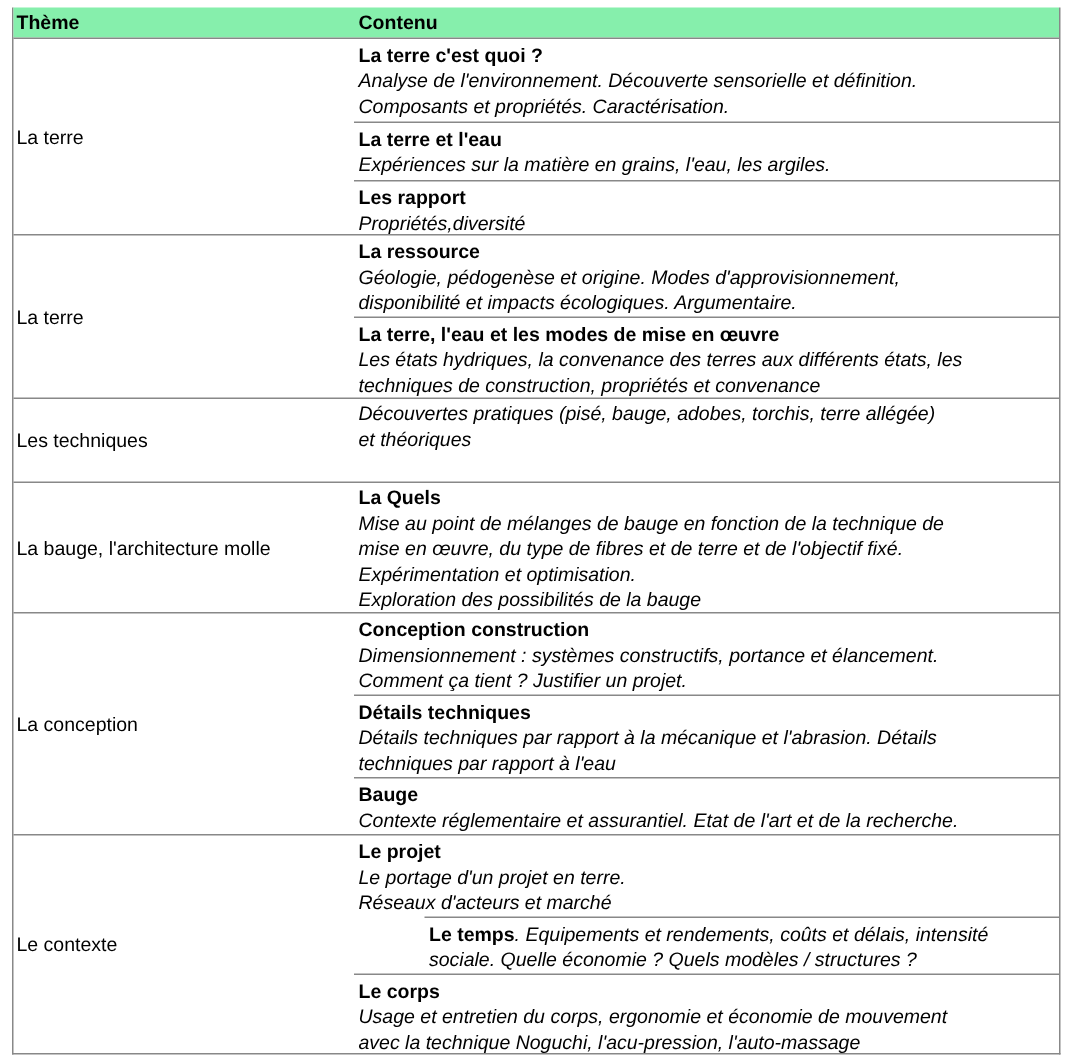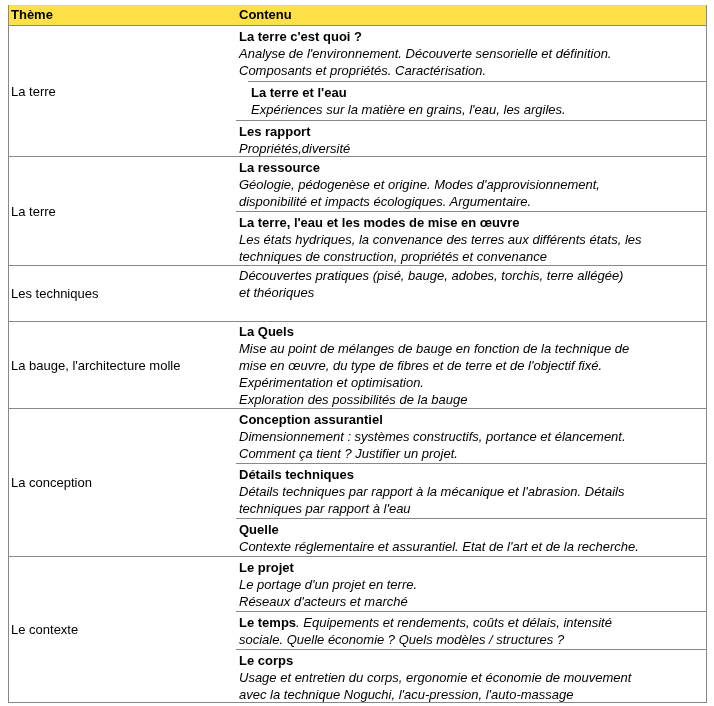--- a/index.html
+++ b/index.html
@@ -1,21 +1,21 @@
 <!DOCTYPE html>
 <html><head>
 <meta charset="utf-8">
 <style>
   html, body { margin: 0; padding: 0; background: #ffffff; }
   body { width: 714px; height: 706px; position: relative; overflow: hidden;
          font-family: "Liberation Sans", sans-serif; font-size: 13px; color: #000; }
   .tbl { position: absolute; left: 8px; top: 5px; width: 699px;
          border-left: 1px solid #888; border-right: 1px solid #888; border-bottom: 1px solid #888;
          box-sizing: border-box; }
-  .hdr { display: flex; height: 20px; background: #fde047; font-weight: bold; line-height: 20px; }
+  .hdr { display: flex; height: 20px; background: #86efac; font-weight: bold; line-height: 20px; }
   .hdr .c1 { width: 227px; padding-left: 2px; box-sizing: border-box; }
   .hdr .c2 { flex: 1; padding-left: 3px; }
   .row { display: flex; border-top: 1px solid #888; }
   .row:first-of-type { border-top: none; }
   .theme { width: 227px; display: flex; align-items: center; padding-left: 2px; box-sizing: border-box; }
   .content { flex: 1; }
   .sub { padding: 2px 3px 2px 3px; line-height: 17px; border-top: 1px solid #888; }
   .sub:first-child { border-top: none; }
   .sub .t { font-weight: bold; display: block; }
   .sub .t.inline { display: inline; }
@@ -32,21 +32,21 @@
   </div>
 
   <div class="row" style="height:130px;">
     <div class="theme">La terre</div>
     <div class="content">
       <div class="sub" style="height:51px;">
         <span class="t">La terre c'est quoi ?</span>
         <span class="d">Analyse de l'environnement. Découverte sensorielle et définition.
 Composants et propriétés. Caractérisation.</span>
       </div>
-      <div class="sub" style="height:34px;margin-left:12px;">
+      <div class="sub" style="height:34px;">
         <span class="t">La terre et l'eau</span>
         <span class="d">Expériences sur la matière en grains, l'eau, les argiles.</span>
       </div>
       <div class="sub">
         <span class="t">Les rapport</span>
         <span class="d">Propriétés,diversité</span>
       </div>
     </div>
   </div>
 
@@ -86,45 +86,45 @@
 Expérimentation et optimisation.
 Exploration des possibilités de la bauge</span>
       </div>
     </div>
   </div>
 
   <div class="row" style="height:147px;">
     <div class="theme">La conception</div>
     <div class="content">
       <div class="sub" style="height:50px;">
-        <span class="t">Conception assurantiel</span>
+        <span class="t">Conception construction</span>
         <span class="d">Dimensionnement : systèmes constructifs, portance et élancement.
 Comment ça tient ? Justifier un projet.</span>
       </div>
       <div class="sub" style="height:50px;">
         <span class="t">Détails techniques</span>
         <span class="d">Détails techniques par rapport à la mécanique et l'abrasion. Détails
 techniques par rapport à l'eau</span>
       </div>
       <div class="sub">
-        <span class="t">Quelle</span>
+        <span class="t">Bauge</span>
         <span class="d">Contexte réglementaire et assurantiel. Etat de l'art et de la recherche.</span>
       </div>
     </div>
   </div>
 
   <div class="row" style="height:145px;">
     <div class="theme">Le contexte</div>
     <div class="content">
       <div class="sub" style="height:50px;">
         <span class="t">Le projet</span>
         <span class="d">Le portage d'un projet en terre.
 Réseaux d'acteurs et marché</span>
       </div>
-      <div class="sub" style="height:33px;">
+      <div class="sub" style="height:33px;margin-left:47px;">
         <span class="t inline">Le temps</span><span class="d inline">. Equipements et rendements, coûts et délais, intensité
 sociale. Quelle économie ? Quels modèles / structures ?</span>
       </div>
       <div class="sub">
         <span class="t">Le corps</span>
         <span class="d">Usage et entretien du corps, ergonomie et économie de mouvement
 avec la technique Noguchi, l'acu-pression, l'auto-massage</span>
       </div>
     </div>
   </div>

